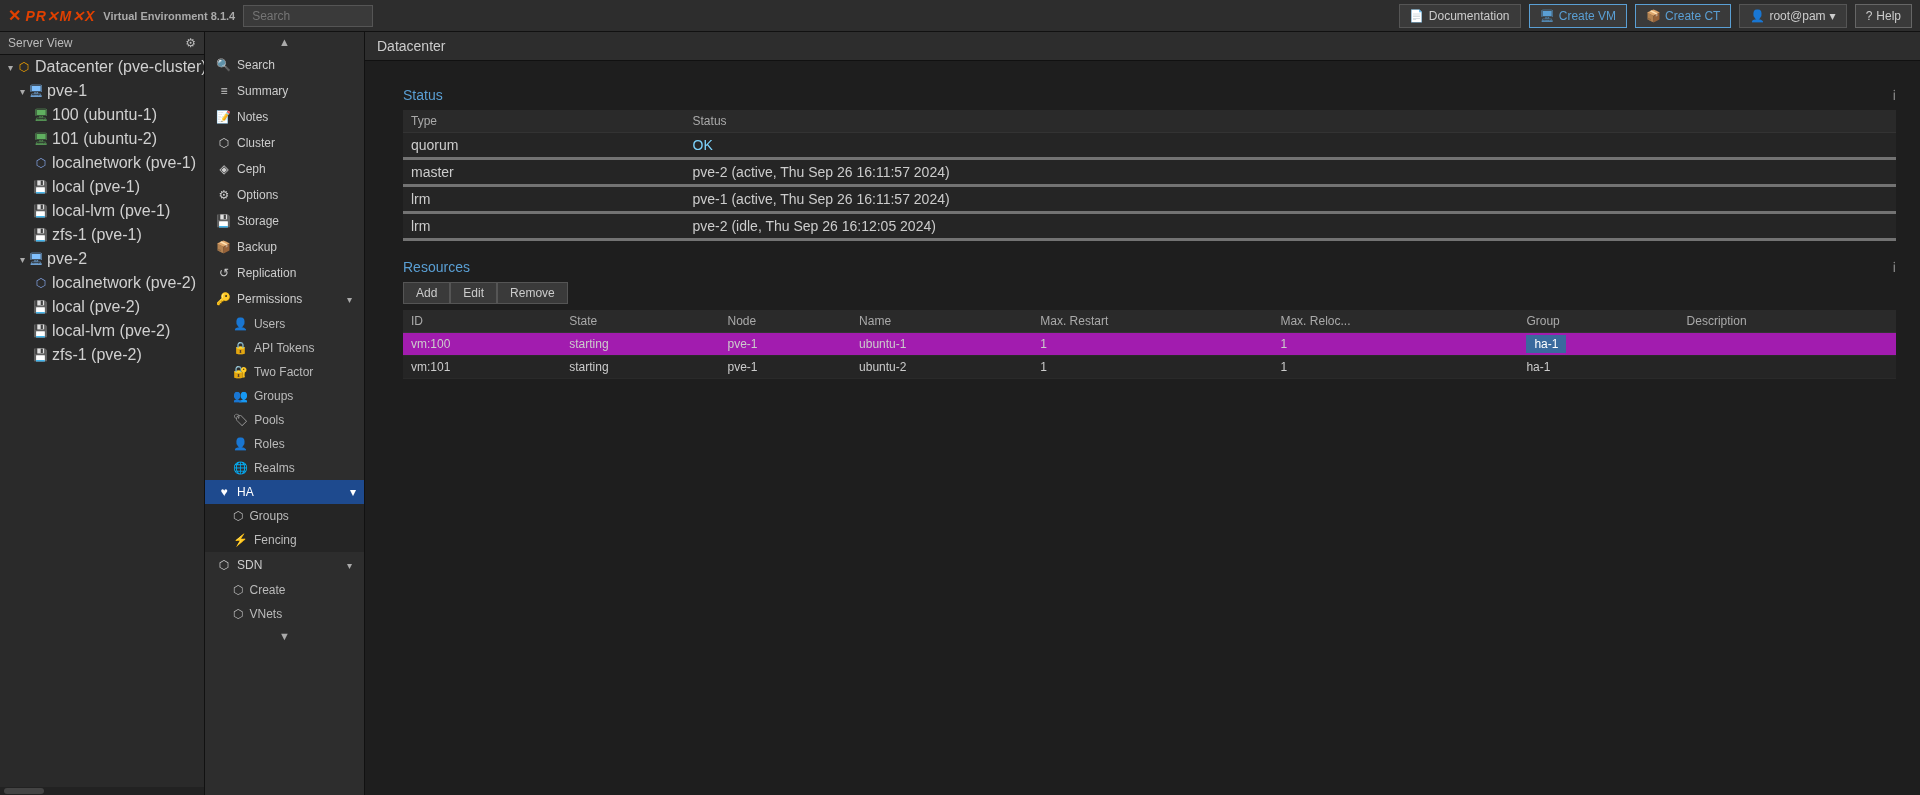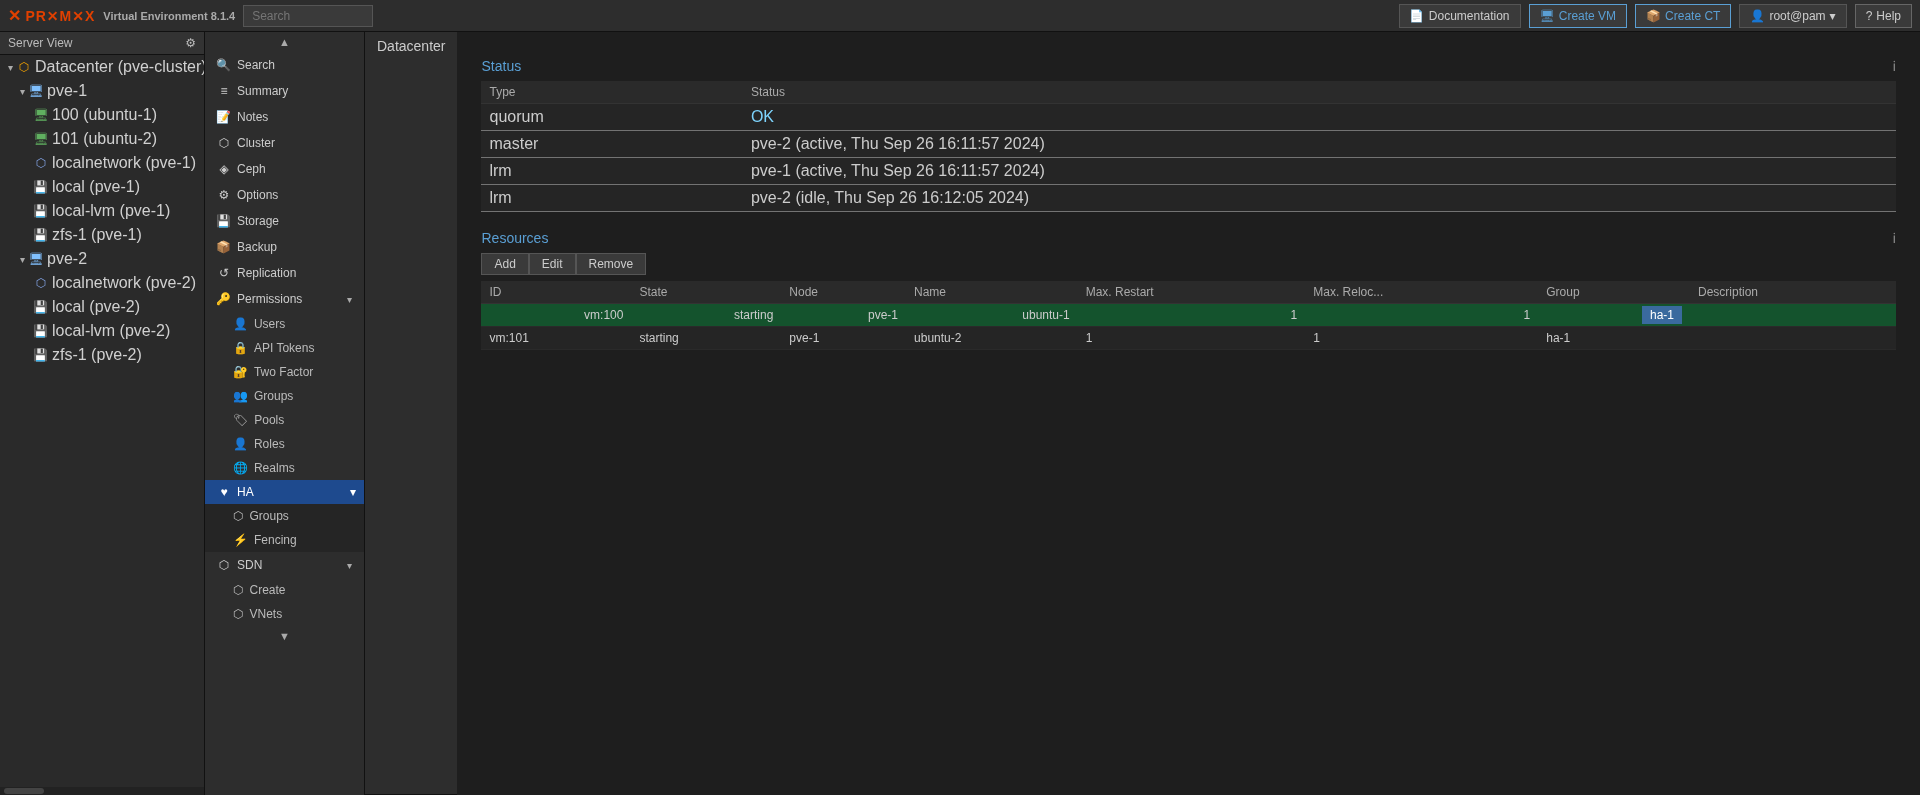--- a/index.html
+++ b/index.html
@@ -27,21 +27,21 @@
     }
     .logo {
       display: flex;
       align-items: center;
       gap: 4px;
       color: #e04000;
       font-weight: bold;
       font-size: 14px;
     }
     .logo-x { color: #e04000; font-size: 16px; font-weight: bold; }
-    .logo-proxmox { color: #e04000; font-weight: bold; letter-spacing: 1px; }
+    .logo-proxmox { color: #e04000; font-weight: bold; letter-spacing: 1px; font-style: italic; }
     .logo-ve { color: #aaa; font-size: 11px; margin-left: 4px; }
     .topbar-search {
       background: #3a3a3a;
       border: 1px solid #555;
       color: #ccc;
       padding: 2px 8px;
       font-size: 12px;
       height: 22px;
       width: 130px;
       outline: none;
@@ -168,39 +168,40 @@
       font-size: 12px;
       color: #fff;
     }
     .nav-group-row .nav-icon { width: 14px; height: 14px; flex-shrink: 0; display: inline-flex; align-items: center; justify-content: center; font-size: 12px; }
     .nav-group-row .expand-arrow { margin-left: auto; }
 
     
     .content {
       flex: 1;
       display: flex;
-      flex-direction: row;
+      flex-direction: column;
       overflow: hidden;
       background: #1e1e1e;
     }
     .content-header {
       background: #2d2d2d;
       padding: 6px 12px;
       font-size: 14px;
       color: #ccc;
       border-bottom: 1px solid #111;
       flex-shrink: 0;
     }
     .content-body {
       flex: 1;
       overflow-y: auto;
       padding: 24px;
       display: flex;
       flex-direction: column;
       gap: 16px;
+      margin-left: 14px;
     }
 
     
     .section-title {
       font-size: 14px;
       color: #5a9fd4;
       margin-bottom: 6px;
       display: flex;
       align-items: center;
       justify-content: space-between;
@@ -215,22 +216,22 @@
       background: #2a2a2a;
       padding: 4px 8px;
       text-align: left;
       color: #aaa;
       font-weight: normal;
       font-size: 12px;
       border-bottom: 1px solid #333;
     }
     .status-table td {
       padding: 4px 8px;
-      font-size: 16px;
-      border-bottom: 1px solid #737373;
+      font-size: 14px;
+      border-bottom: 3px solid #737373;
       color: #ccc;
     }
     .ok-badge { color: #7dd3fc; }
 
     
     .toolbar {
       display: flex;
       margin-bottom: 6px;
     }
     .toolbar-btn {
@@ -254,21 +255,21 @@
       font-weight: normal;
       font-size: 12px;
       border-bottom: 1px solid #333;
     }
     .resources-table td {
       padding: 4px 8px;
       font-size: 12px;
       border-bottom: 1px solid #2a2a2a;
       color: #ccc;
     }
-    .resources-table tr.selected td { background: #14532d; text-align: right; }
+    .resources-table tr.selected td { background: #a21caf; }
     .group-cell {
       background: #3a6a9e !important;
       color: #fff;
       padding: 2px 8px;
     }
 
     
     ::-webkit-scrollbar { width: 6px; height: 6px; }
     ::-webkit-scrollbar-track { background: #1a1a1a; }
     ::-webkit-scrollbar-thumb { background: #444; border-radius: 3px; }

